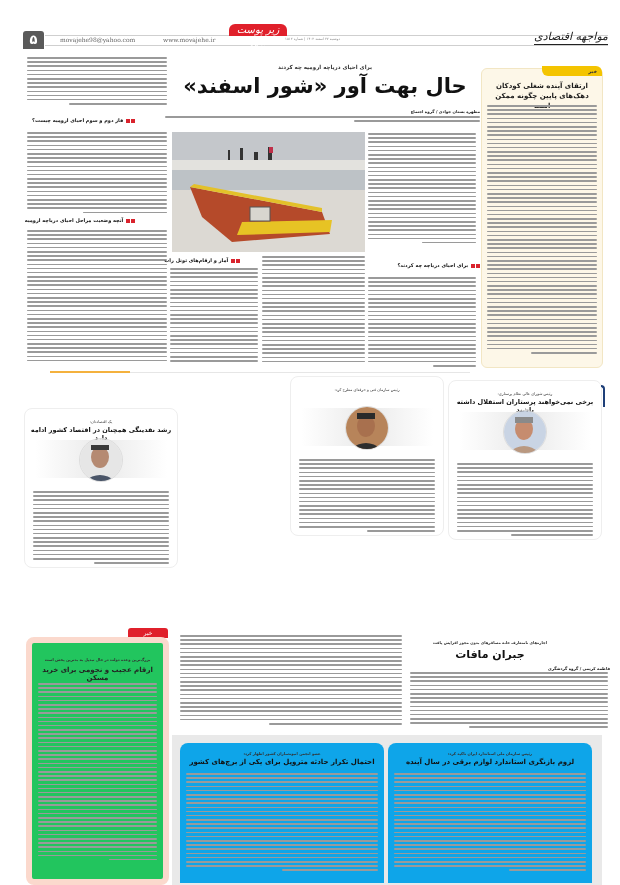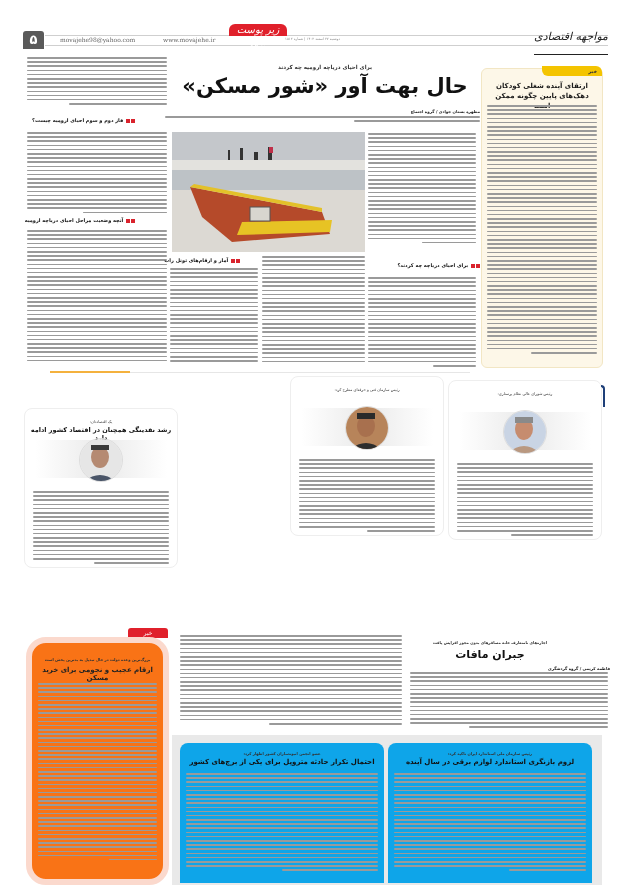--- a/index.html
+++ b/index.html
@@ -8,21 +8,21 @@
 
   
   .header { position: absolute; left: 0; top: 0; width: 620px; height: 55px; }
   .hdr-line { position: absolute; left: 45px; right: 12px; top: 35px; height: 1px; background: #cfcfcf; }
   .hdr-line2 { position: absolute; left: 45px; right: 12px; top: 45px; height: 1px; background: #cfcfcf; }
   .page-num { position: absolute; left: 23px; top: 31px; width: 21px; height: 18px; background: #5a5a5a; color: #fff; font-weight: bold; font-size: 13px; text-align: center; line-height: 18px; border-radius: 3px 3px 0 0; }
   .hdr-email { position: absolute; left: 60px; top: 36px; font-family: "DejaVu Serif", serif; font-size: 6px; color: #666; direction: ltr; }
   .hdr-web { position: absolute; left: 163px; top: 36px; font-family: "DejaVu Serif", serif; font-size: 6px; color: #666; direction: ltr; }
   .hdr-date { position: absolute; left: 230px; top: 37px; font-size: 3.5px; color: #888; width: 110px; text-align: right; }
   .logo-box { position: absolute; left: 229px; top: 24px; width: 58px; height: 12px; background: #e0202b; border-radius: 6px 6px 0 0; color: #fff; font-size: 10px; font-style: italic; text-align: center; line-height: 12px; }
-  .brand { position: absolute; right: 12px; top: 30px; font-size: 11px; font-style: italic; color: #222; border-bottom: 1.5px solid #222; padding-bottom: 11px; }
+  .brand { position: absolute; right: 12px; top: 30px; font-size: 11px; font-style: italic; color: #222; border-bottom: 1.5px solid #222; padding-bottom: 1px; }
 
   
   .rbox { position: absolute; left: 481px; top: 68px; width: 122px; height: 300px; background: #fdf7e8; border: 1px solid #f2e6c4; border-radius: 6px; }
   .rbox-tag { position: absolute; right: 0; top: -3px; width: 60px; height: 10px; background: #f4c400; color: #333; font-size: 5px; font-weight: bold; padding-right: 5px; line-height: 10px; border-radius: 0 6px 0 6px; }
   .rbox-title { position: absolute; left: 4px; right: 4px; top: 12px; font-size: 7px; font-weight: bold; text-align: center; line-height: 10px; color: #1a1a1a; }
   .textlines { position: absolute; overflow: hidden; }
   .textlines span { display: block; height: 1.6px; background: #9a9a9a; margin-bottom: 2.6px; border-radius: 1px; }
 
   
   .kicker { position: absolute; left: 170px; top: 64px; width: 310px; text-align: center; font-size: 5.5px; font-weight: bold; color: #333; }
@@ -40,21 +40,21 @@
   
   .card { position: absolute; top: 376px; width: 154px; height: 160px; border: 1px solid #eee; border-radius: 8px; background: #fff; }
   .card-kicker { position: absolute; left: 0; right: 0; top: 10px; text-align: center; font-size: 3.8px; color: #333; }
   .card-title { position: absolute; left: 2px; right: 2px; top: 17px; text-align: center; font-size: 6.5px; font-weight: bold; color: #111; }
   .card-bg { position: absolute; left: 10px; right: 10px; top: 31px; height: 38px; background: linear-gradient(90deg, #fff, #eaeaea 50%, #fff); }
   .avatar { position: absolute; left: 50%; top: 29px; width: 44px; height: 44px; margin-left: -22px; border-radius: 50%; border: 1px solid #ddd; overflow: hidden; }
   .card-text { position: absolute; left: 8px; right: 8px; top: 82px; height: 76px; }
   .card-blue { position: absolute; right: -4px; top: 4px; width: 4px; height: 22px; border-right: 2px solid #1e3f78; border-top: 2px solid #1e3f78; border-radius: 0 6px 0 0; }
 
   
-  .khabar-box { position: absolute; left: 26px; top: 637px; width: 143px; height: 248px; border: 6px solid #fbd9cd; border-radius: 20px; background: #f97316; }
+  .khabar-box { position: absolute; left: 26px; top: 637px; width: 143px; height: 248px; border: 6px solid #fbd9cd; border-radius: 8px; background: #22c55e; }
   .khabar-tag { position: absolute; left: 128px; top: 628px; width: 40px; height: 10px; background: #e0202b; color: #fff; font-size: 6px; text-align: center; line-height: 10px; border-radius: 3px 3px 0 0; }
   .kb-kicker { position: absolute; left: 0; right: 0; top: 14px; text-align: center; font-size: 3.8px; font-weight: bold; color: #333; }
   .kb-title { position: absolute; left: 0; right: 0; top: 23px; text-align: center; font-size: 7px; font-weight: bold; color: #222; }
 
   .jobran-kicker { position: absolute; right: 40px; top: 640px; width: 180px; text-align: center; font-size: 3.8px; font-weight: bold; color: #333; }
   .jobran-title { position: absolute; right: 40px; top: 648px; width: 180px; text-align: center; font-size: 11px; font-weight: bold; color: #111; }
 
   .grey-section { position: absolute; left: 172px; top: 735px; width: 430px; height: 150px; background: #e9e9e9; }
   .gcard { position: absolute; top: 8px; height: 140px; background: #0ea5e9; border-radius: 8px 8px 0 0; }
   .gcard-kicker { position: absolute; left: 0; right: 0; top: 8px; text-align: center; font-size: 3.8px; font-weight: bold; color: #333; }
@@ -135,21 +135,21 @@
       <span></span>
       <span></span>
       <span></span>
       <span></span>
       <span></span>
       <span style="width:60%;margin-right:0"></span>
   </div>
 </div>
 
 <div class="kicker">برای احیای دریاچه ارومیه چه کردند</div>
-<div class="main-title">حال بهت آور «شور مسکن»</div>
+<div class="main-title">حال بهت آور «شور اسفند»</div>
 <div class="byline">مطهره بستان جوادی / گروه اجتماع</div>
 <div class="textlines lead">
   <span></span>
     <span style="width:40%;margin-right:0"></span>
 </div>
 
 <div class="textlines" style="left:27px; top:57px; width:140px; height:50px;">
   <span></span>
     <span></span>
     <span></span>
@@ -351,20 +351,21 @@
     <span></span>
     <span></span>
 </div>
 
 <div class="divider"></div>
 <div class="divider-acc"></div>
 
 <div class="card" style="left:448px; top:380px;">
   <div class="card-blue"></div>
   <div class="card-kicker">رئیس شورای عالی نظام پرستاری:</div>
+  <div class="card-title">برخی نمی‌خواهند پرستاران استقلال داشته باشند</div>
   <div class="card-bg"></div>
   <div class="avatar">
     <svg width="44" height="44" viewBox="0 0 44 44">
       <rect width="44" height="44" fill="#c9d4e4"></rect>
       <ellipse cx="22" cy="18" rx="9" ry="11" fill="#c68c6f"></ellipse>
       <rect x="13" y="6" width="18" height="6" fill="#8a8a8a"></rect>
       <path d="M4 44 Q22 26 40 44Z" fill="#b99880"></path>
     </svg>
   </div>
   <div class="textlines card-text">

